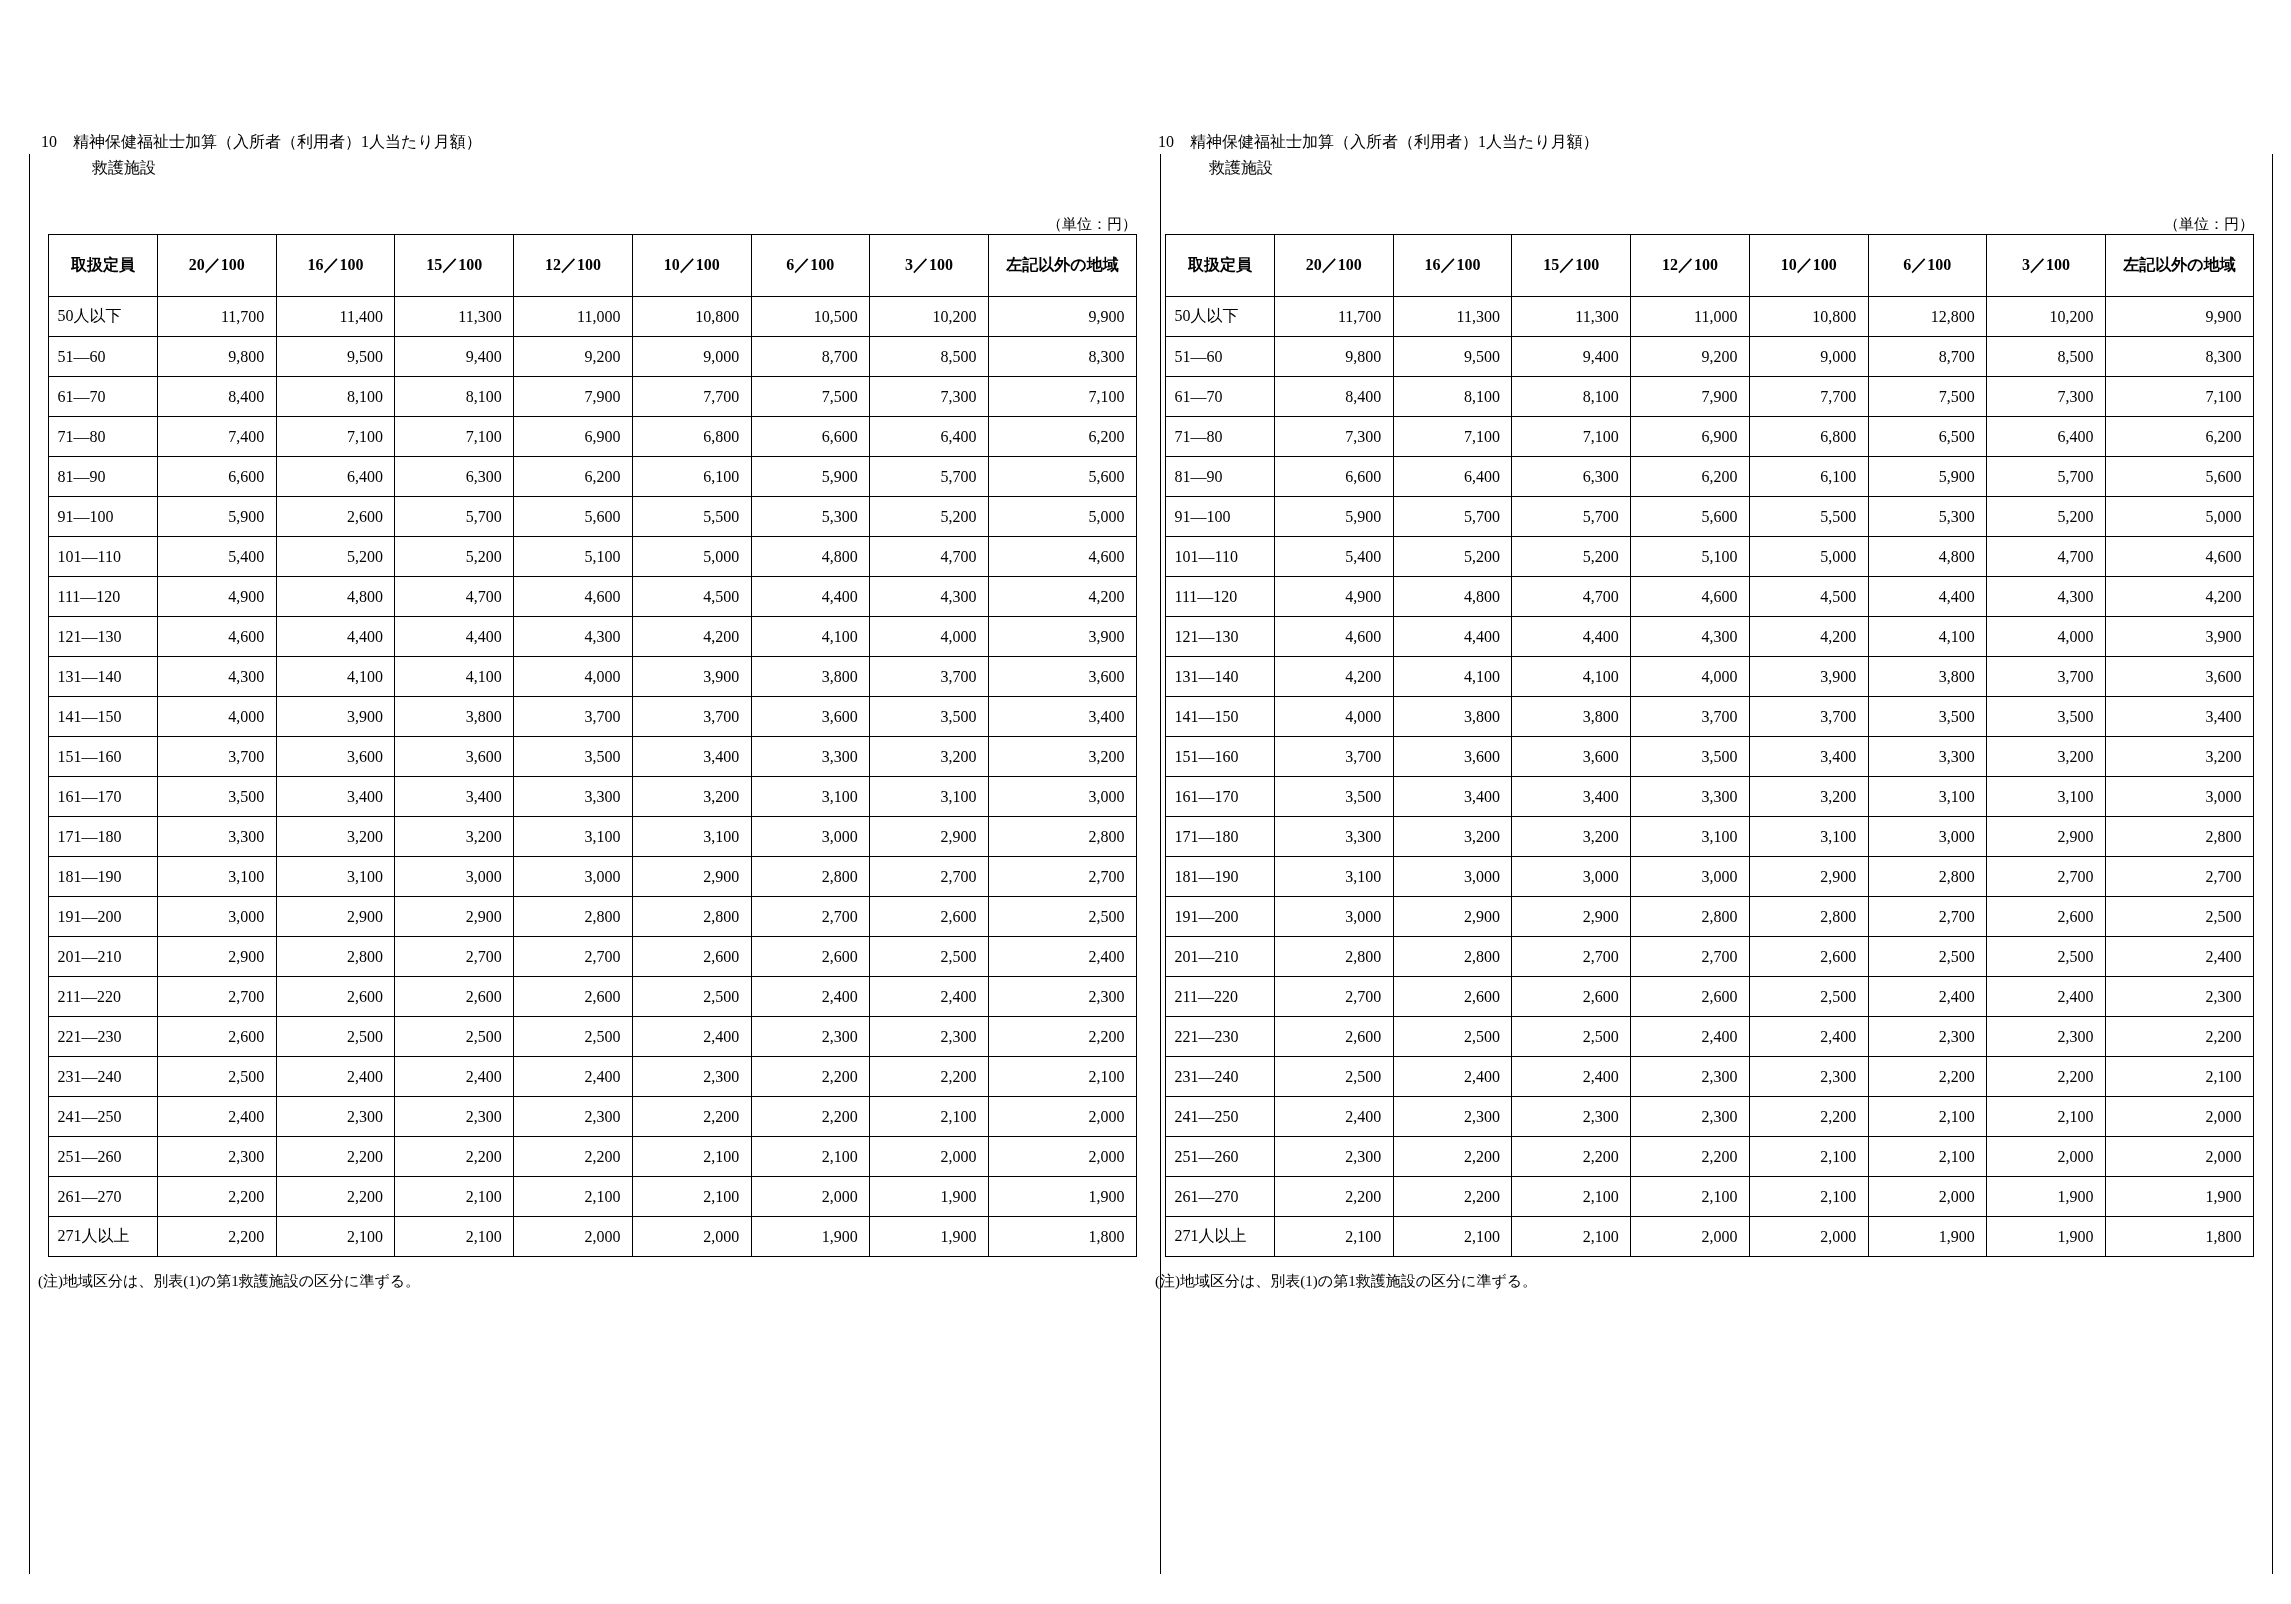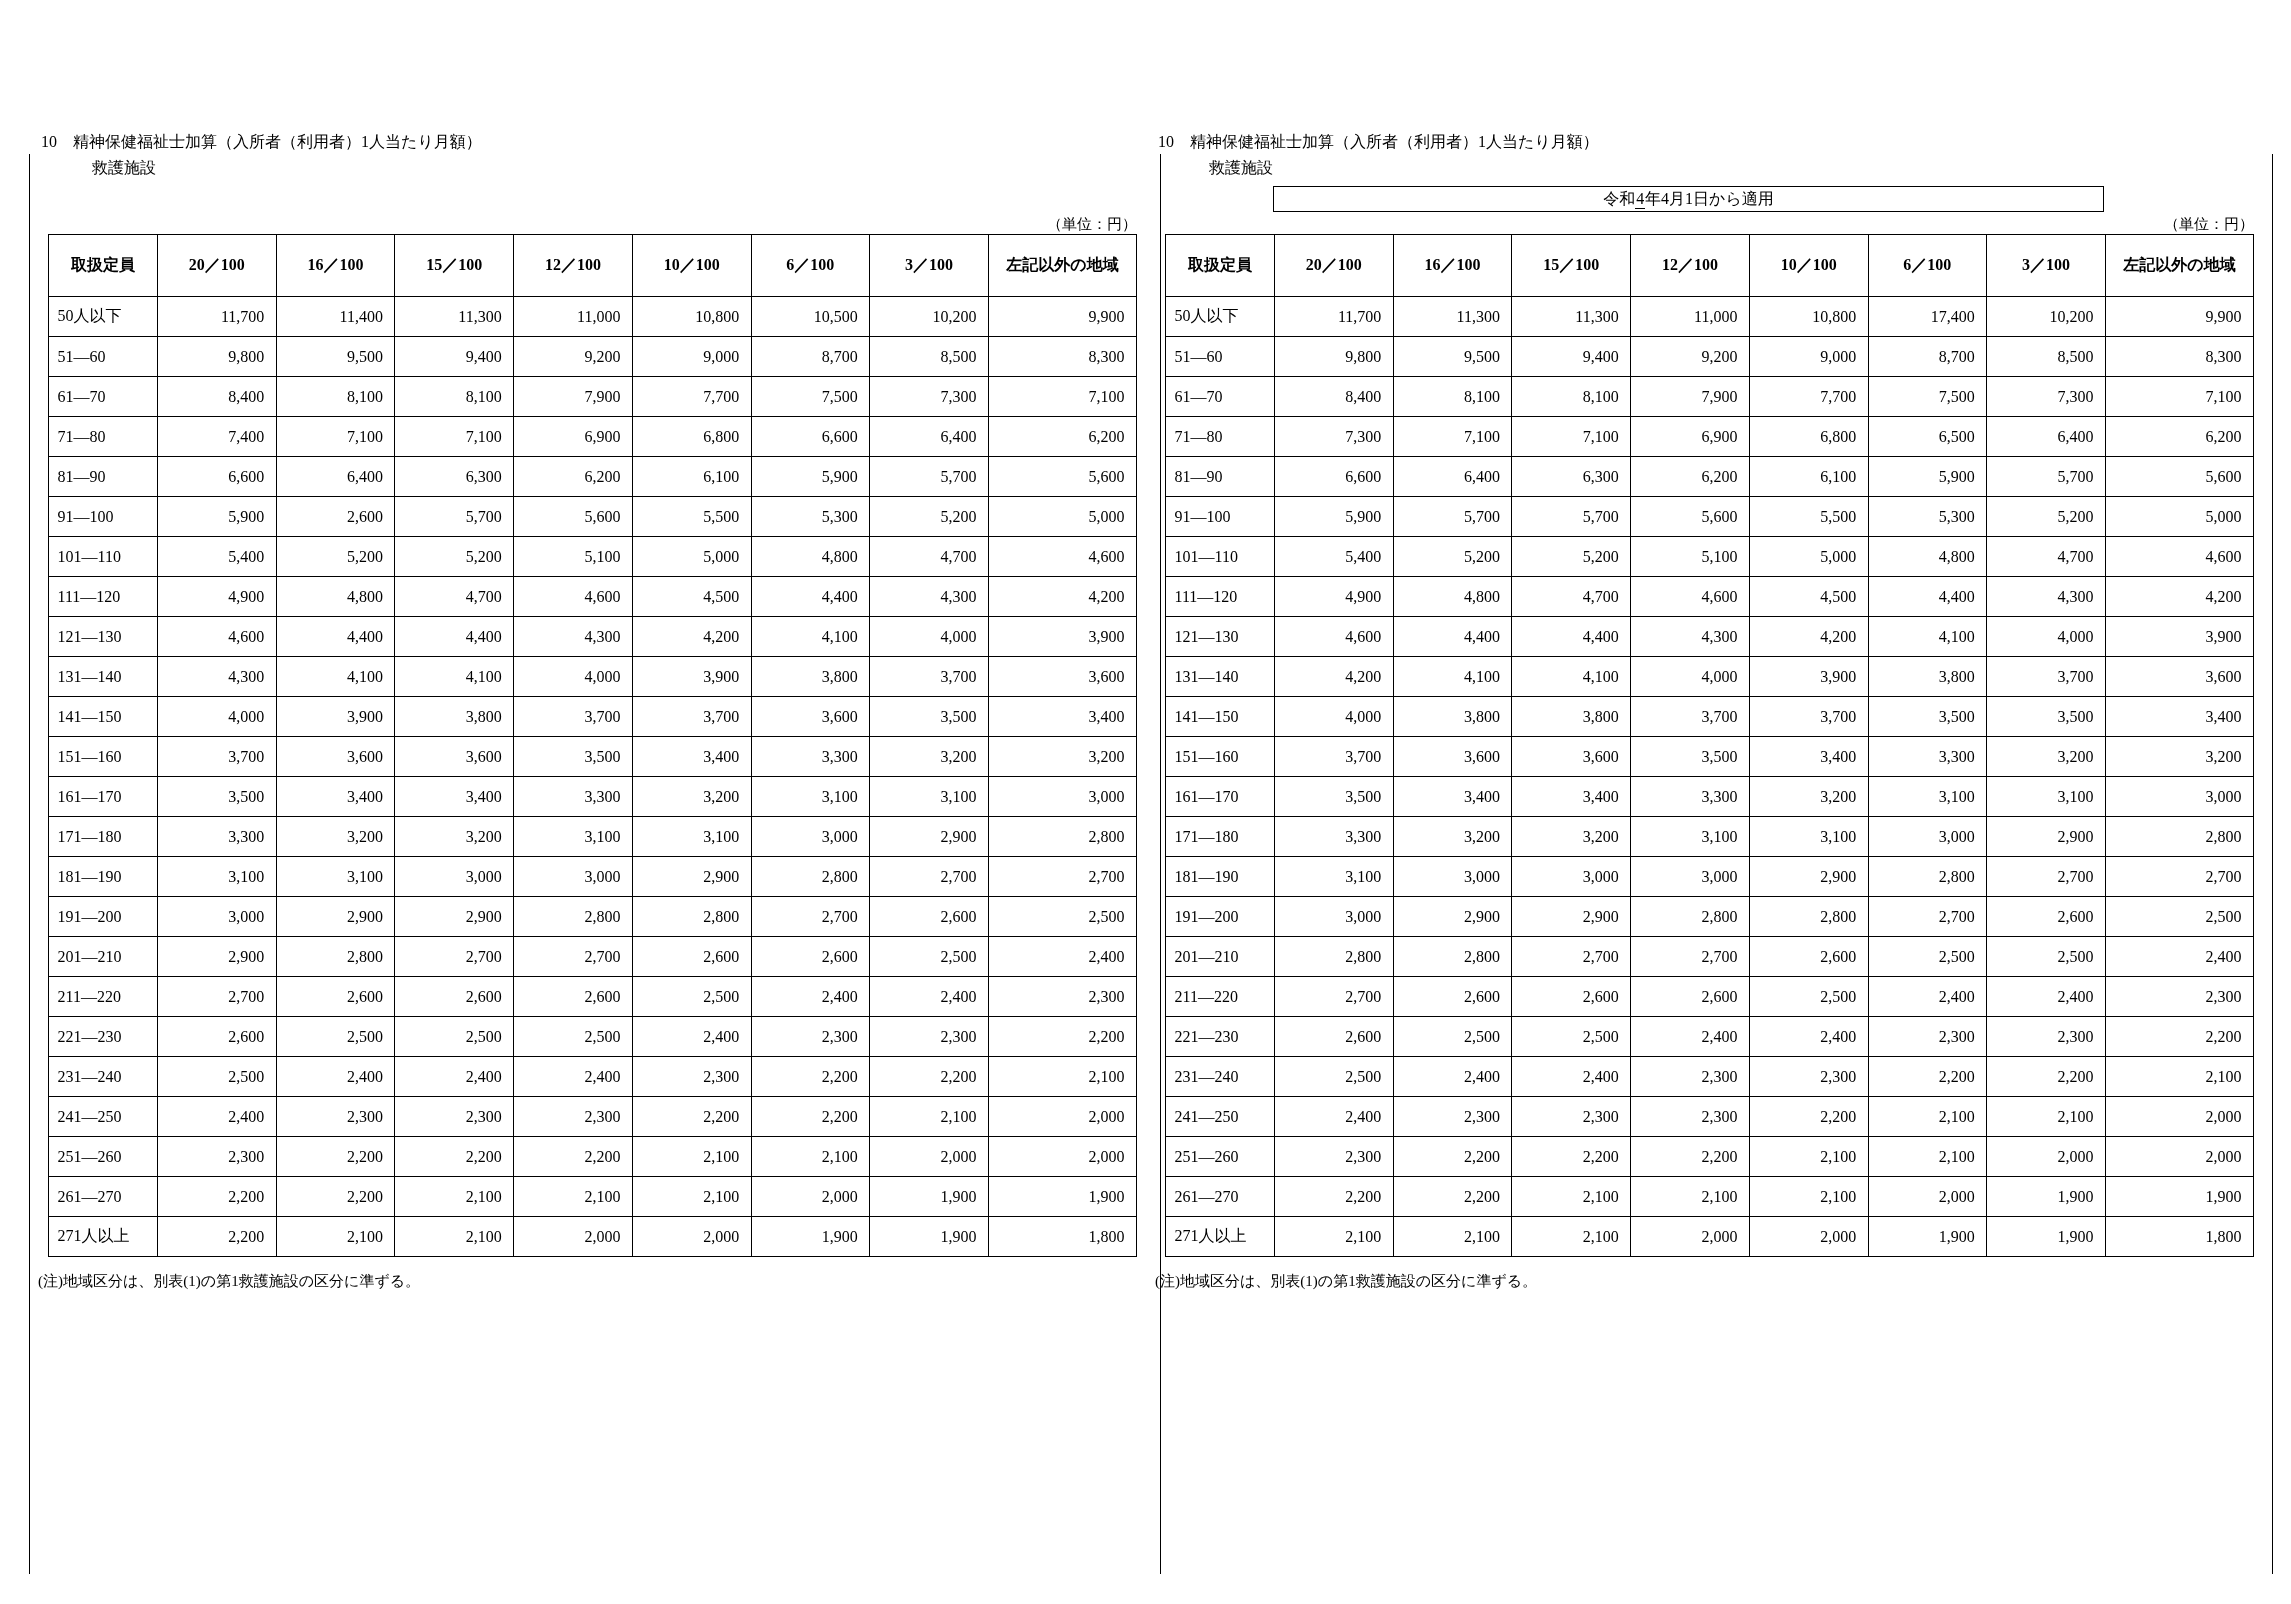--- a/index.html
+++ b/index.html
@@ -324,21 +324,20 @@
           <td class="num"><span>1,800</span></td>
         </tr>
       </tbody>
   </table>
   <div class="note">(注)地域区分は、別表(1)の第1救護施設の区分に準ずる。</div>
 </div>
 
 <div class="page" style="left:1117px">
   <div class="doc-title">10　精神保健福祉士加算（入所者（利用者）1人当たり月額）</div>
   <div class="doc-subtitle">救護施設</div>
-  <div class="banner"><span>令和</span><span class="yr">4</span><span>年4月1日から適用</span></div>
   <div class="unit-label">（単位：円）</div>
   <table class="fee-table">
     <thead>
         <tr>
           <th>取扱定員</th>
           <th>20／100</th>
           <th>16／100</th>
           <th>15／100</th>
           <th>12／100</th>
           <th>10／100</th>
@@ -348,21 +347,21 @@
         </tr>
       </thead>
     <tbody>
         <tr>
           <td class="lbl">50人以下</td>
           <td class="num"><span>11,700</span></td>
           <td class="num"><span class="u">11,300</span></td>
           <td class="num"><span>11,300</span></td>
           <td class="num"><span>11,000</span></td>
           <td class="num"><span>10,800</span></td>
-          <td class="num"><span class="u">17,400</span></td>
+          <td class="num"><span class="u">12,800</span></td>
           <td class="num"><span>10,200</span></td>
           <td class="num"><span>9,900</span></td>
         </tr>
         <tr>
           <td class="lbl">51—60</td>
           <td class="num"><span>9,800</span></td>
           <td class="num"><span>9,500</span></td>
           <td class="num"><span>9,400</span></td>
           <td class="num"><span>9,200</span></td>
           <td class="num"><span>9,000</span></td>

